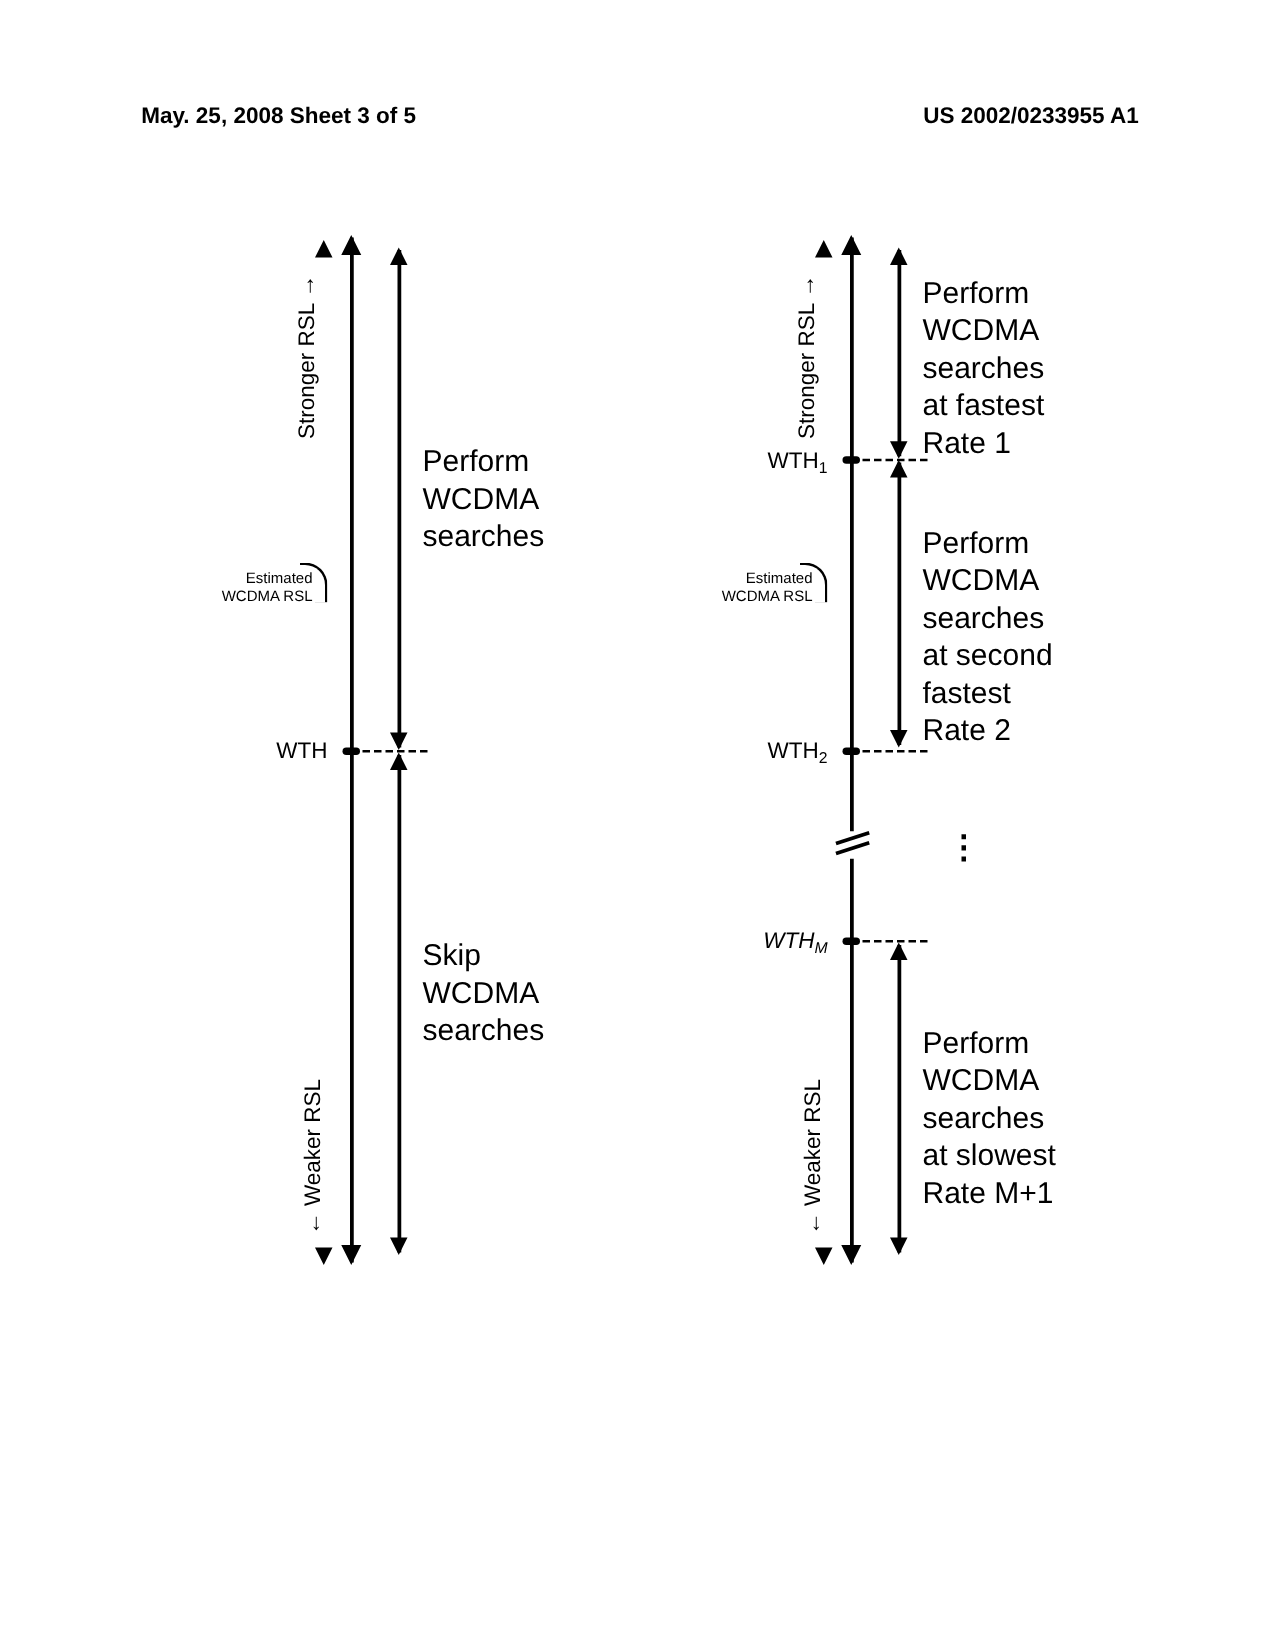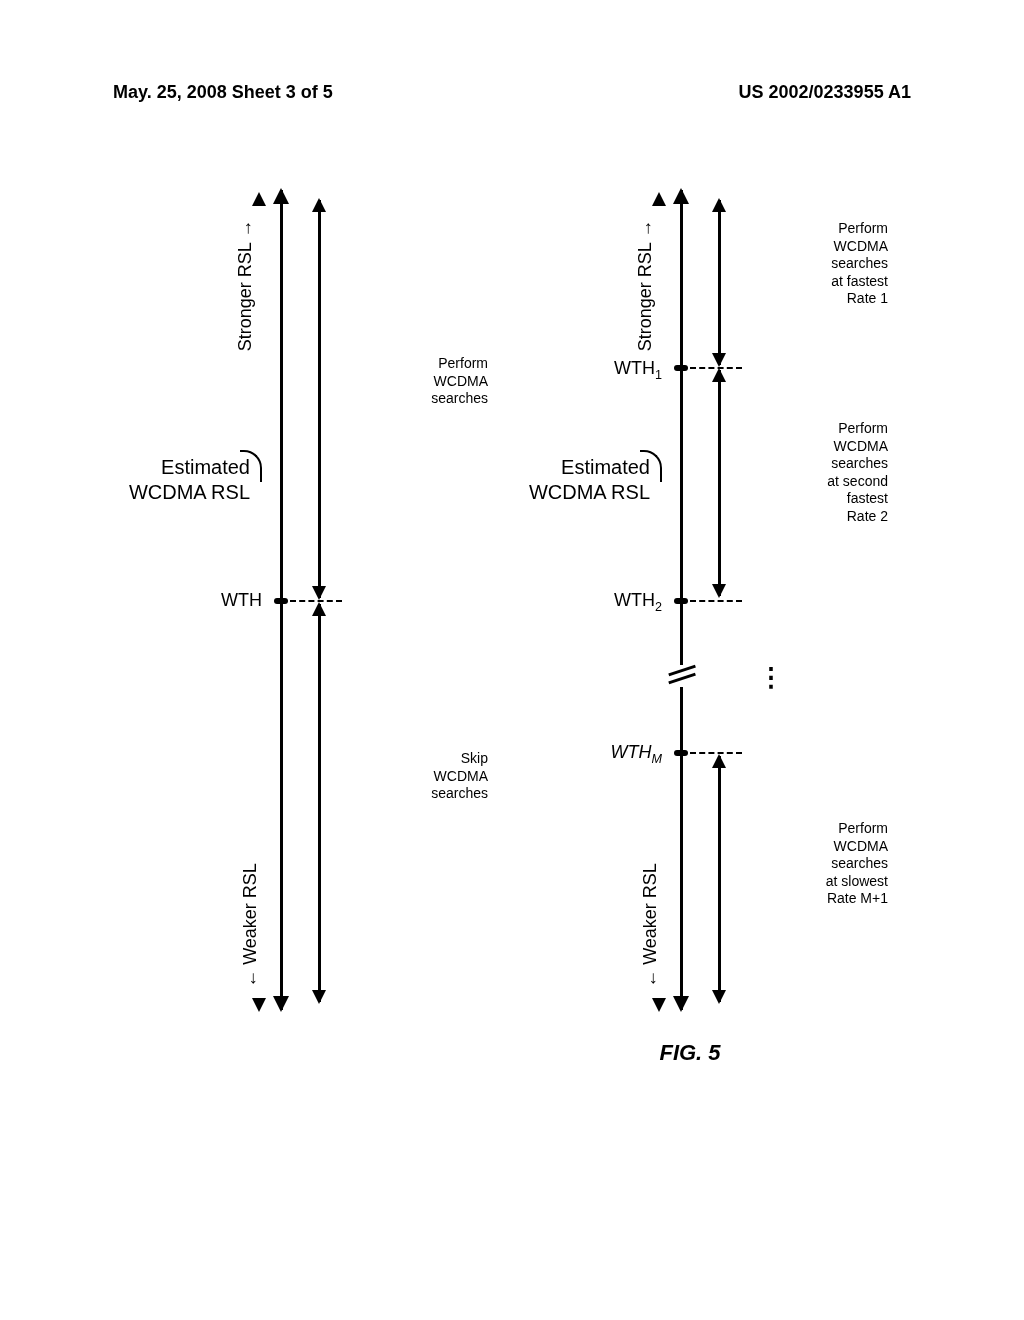--- a/index.html
+++ b/index.html
@@ -93,21 +93,21 @@
     }
     .fig4 .au1 { left: 132px; top: 12px; }
     .fig4 .ad1 { left: 132px; top: 818px; }
     .fig5 .au1 { left: 132px; top: 12px; }
     .fig5 .ad1 { left: 132px; top: 818px; }
 
     .est-label {
       position: absolute;
       left: -10px;
       top: 275px;
-      font-size: 20px;
+      font-size: 12px;
       text-align: right;
       width: 140px;
       line-height: 1.25;
     }
     .curve {
       position: absolute;
       width: 22px;
       height: 32px;
       border-right: 2.5px solid black;
       border-top: 2.5px solid black;
@@ -255,23 +255,23 @@
       bottom: -2px; left: 50%;
       transform: translateX(-50%);
       border-left: 7px solid transparent;
       border-right: 7px solid transparent;
       border-top: 14px solid black;
     }
 
     .range-text {
       position: absolute;
       left: 218px;
-      font-size: 14px;
+      font-size: 24px;
       line-height: 1.25;
-      text-align: right;
+      text-align: left;
       width: 150px;
     }
     .fig4 .rt1 { top: 175px; }
     .fig4 .rt2 { top: 570px; }
     .fig5 .rt1 { top: 40px; }
     .fig5 .rt2 { top: 240px; }
     .fig5 .rt3 { top: 640px; }
 
     .dots {
       position: absolute;
@@ -406,16 +406,15 @@
 fastest
 Rate 2</div>
     <div class="range-text rt3" style="white-space:pre-line">Perform
 WCDMA
 searches
 at slowest
 Rate M+1</div>
 
     <div class="dots">⋮</div>
 
-    <div class="fig-caption">FIG. 5</div>
   </div>
 
 </div>
 
 </body></html>

